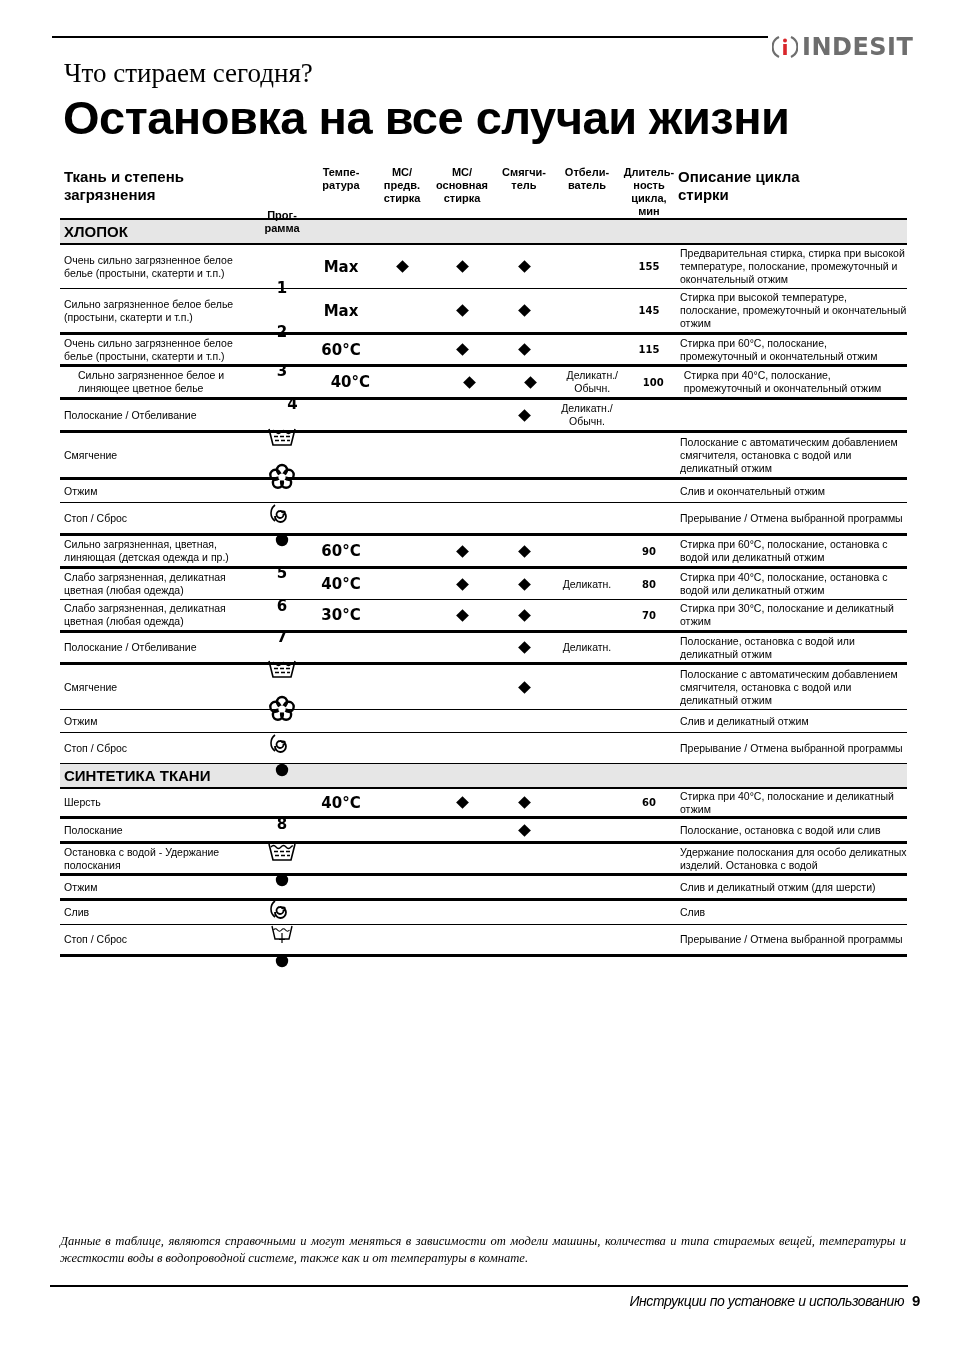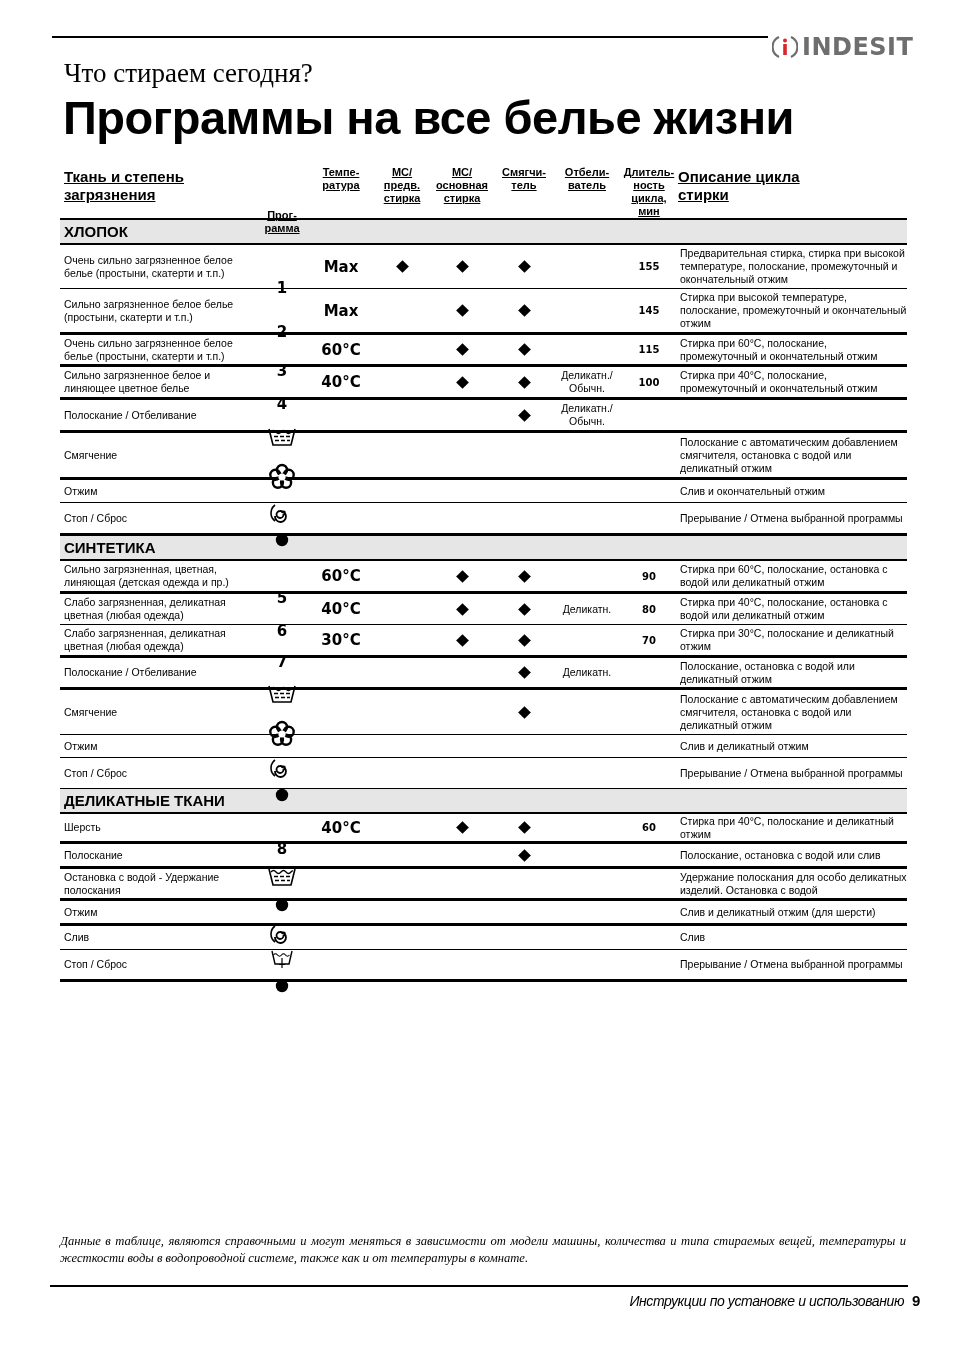--- a/index.html
+++ b/index.html
@@ -6,21 +6,21 @@
   body { width: 954px; height: 1351px; position: relative; overflow: hidden; font-family: "Liberation Sans", sans-serif; color: #000; }
   .top-rule { position: absolute; left: 52px; top: 36px; width: 716px; height: 2px; background: #000; }
   .logo { position: absolute; left: 772px; top: 33px; display: flex; align-items: center; gap: 4px; }
   .logo-mark { width: 26px; height: 26px; position: relative; }
   .logo-text { font-family: "DejaVu Sans", sans-serif; font-weight: bold; font-size: 24px; color: #6e6e6e; letter-spacing: 0.5px; }
   .subtitle { position: absolute; left: 64px; top: 58px; font-family: "Liberation Serif", serif; font-size: 27px; }
   .title { position: absolute; left: 63px; top: 90px; font-family: "Liberation Sans", sans-serif; font-weight: bold; font-size: 47px; letter-spacing: -0.5px; }
 
   .tbl { position: absolute; left: 60px; top: 162px; width: 847px; }
   .hdr { display: flex; height: 56px; border-bottom: 2px solid #000; }
-  .h { font-weight: bold; font-size: 11px; text-align: center; line-height: 13px; padding-top: 4px; text-decoration: underline; }
+  .h { font-weight: bold; font-size: 11px; text-align: center; line-height: 13px; padding-top: 4px; }
   .h.fabric { font-size: 15px; text-align: left; line-height: 18px; padding-left: 4px; padding-top: 6px; }
   .h.desc { font-size: 15px; text-align: left; line-height: 18px; padding-top: 6px; }
 
   .c-fabric { width: 196px; }
   .c-prog { width: 52px; margin-top: 43px; }
   .c-temp { width: 66px; }
   .c-pre { width: 56px; }
   .c-main { width: 64px; }
   .c-soft { width: 60px; }
   .c-bleach { width: 66px; }
@@ -55,21 +55,21 @@
   <svg class="logo-mark" viewBox="0 0 26 26">
     <path d="M7 3 A11 11 0 0 0 7 23" fill="none" stroke="#6e6e6e" stroke-width="2.2"></path>
     <path d="M19 3 A11 11 0 0 1 19 23" fill="none" stroke="#6e6e6e" stroke-width="2.2"></path>
     <circle cx="13" cy="6.5" r="2" fill="#d9262b"></circle>
     <rect x="11.2" y="10" width="3.6" height="11" fill="#d9262b"></rect>
   </svg>
   <span class="logo-text">INDESIT</span>
 </div>
 
 <div class="subtitle">Что стираем сегодня?</div>
-<div class="title">Программы на все белье жизни</div>
+<div class="title">Остановка на все случаи жизни</div>
 
 <div class="tbl">
   <div class="hdr">
     <div class="h fabric c-fabric" style="width:192px;">Ткань и степень загрязнения</div>
     <div class="h c-prog" style="white-space:pre-line;">Прог-
 рамма</div>
     <div class="h c-temp" style="white-space:pre-line;">Темпе-
 ратура</div>
     <div class="h c-pre" style="white-space:pre-line;">МС/
 предв.
@@ -136,21 +136,21 @@
           <span class="diamond"></span>
         </div>
         <div class="cell-mark c-soft" style="width: 60px;">
           <span class="diamond"></span>
         </div>
         <div class="cell-bleach c-bleach" style="width: 66px;"></div>
         <div class="cell-dur c-dur" style="width: 58px;">115</div>
         <div class="cell-desc c-desc" style="width: 229px;">Стирка при 60°C, полоскание, промежуточный и окончательный отжим</div>
       </div>
       <div class="row thick" style="height: 30px;">
-        <div class="cell-fabric c-fabric" style="width: 196px;">Сильно загрязненное белое и линяющее цветное белье</div>
+        <div class="cell-fabric c-fabric" style="width: 196px; margin-left: 14px;">Сильно загрязненное белое и линяющее цветное белье</div>
         <div class="cell-prog c-prog icon-wrap" style="width: 52px;">
           <span>4</span>
         </div>
         <div class="cell-temp c-temp" style="width: 66px;">40°C</div>
         <div class="cell-mark c-pre" style="width: 56px;"></div>
         <div class="cell-mark c-main" style="width: 64px;">
           <span class="diamond"></span>
         </div>
         <div class="cell-mark c-soft" style="width: 60px;">
           <span class="diamond"></span>
@@ -231,21 +231,20 @@
           </span>
         </div>
         <div class="cell-temp c-temp" style="width: 66px;"></div>
         <div class="cell-mark c-pre" style="width: 56px;"></div>
         <div class="cell-mark c-main" style="width: 64px;"></div>
         <div class="cell-mark c-soft" style="width: 60px;"></div>
         <div class="cell-bleach c-bleach" style="width: 66px;"></div>
         <div class="cell-dur c-dur" style="width: 58px;"></div>
         <div class="cell-desc c-desc" style="width: 229px;">Прерывание / Отмена выбранной программы</div>
       </div>
-      <div class="section">СИНТЕТИКА</div>
       <div class="row thick" style="height: 30px;">
         <div class="cell-fabric c-fabric" style="width: 196px;">Сильно загрязненная, цветная, линяющая (детская одежда и пр.)</div>
         <div class="cell-prog c-prog icon-wrap" style="width: 52px;">
           <span>5</span>
         </div>
         <div class="cell-temp c-temp" style="width: 66px;">60°C</div>
         <div class="cell-mark c-pre" style="width: 56px;"></div>
         <div class="cell-mark c-main" style="width: 64px;">
           <span class="diamond"></span>
         </div>
@@ -365,21 +364,21 @@
           </span>
         </div>
         <div class="cell-temp c-temp" style="width: 66px;"></div>
         <div class="cell-mark c-pre" style="width: 56px;"></div>
         <div class="cell-mark c-main" style="width: 64px;"></div>
         <div class="cell-mark c-soft" style="width: 60px;"></div>
         <div class="cell-bleach c-bleach" style="width: 66px;"></div>
         <div class="cell-dur c-dur" style="width: 58px;"></div>
         <div class="cell-desc c-desc" style="width: 229px;">Прерывание / Отмена выбранной программы</div>
       </div>
-      <div class="section">ДЕЛИКАТНЫЕ ТКАНИ</div>
+      <div class="section">СИНТЕТИКА ТКАНИ</div>
       <div class="row thick" style="height: 27px;">
         <div class="cell-fabric c-fabric" style="width: 196px;">Шерсть</div>
         <div class="cell-prog c-prog icon-wrap" style="width: 52px;">
           <span>8</span>
         </div>
         <div class="cell-temp c-temp" style="width: 66px;">40°C</div>
         <div class="cell-mark c-pre" style="width: 56px;"></div>
         <div class="cell-mark c-main" style="width: 64px;">
           <span class="diamond"></span>
         </div>

